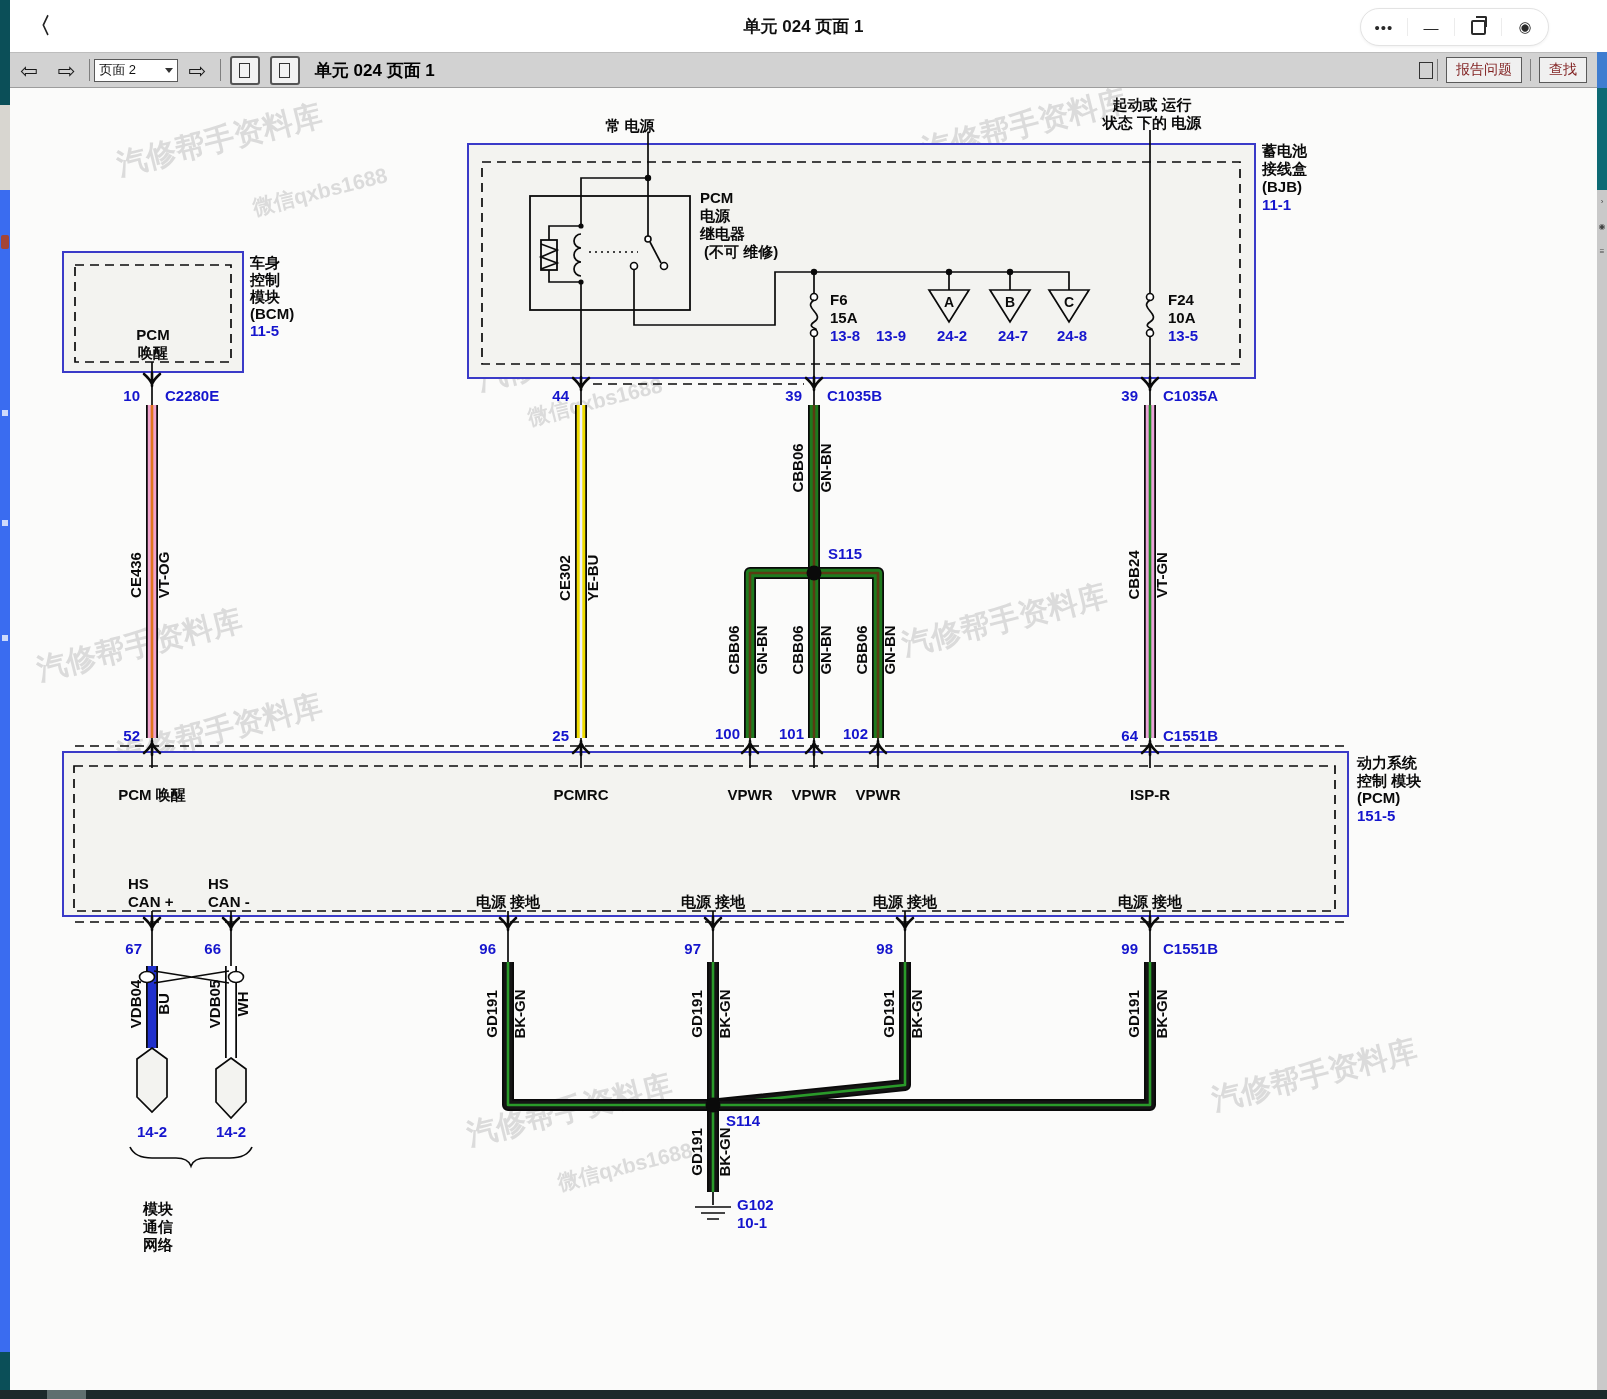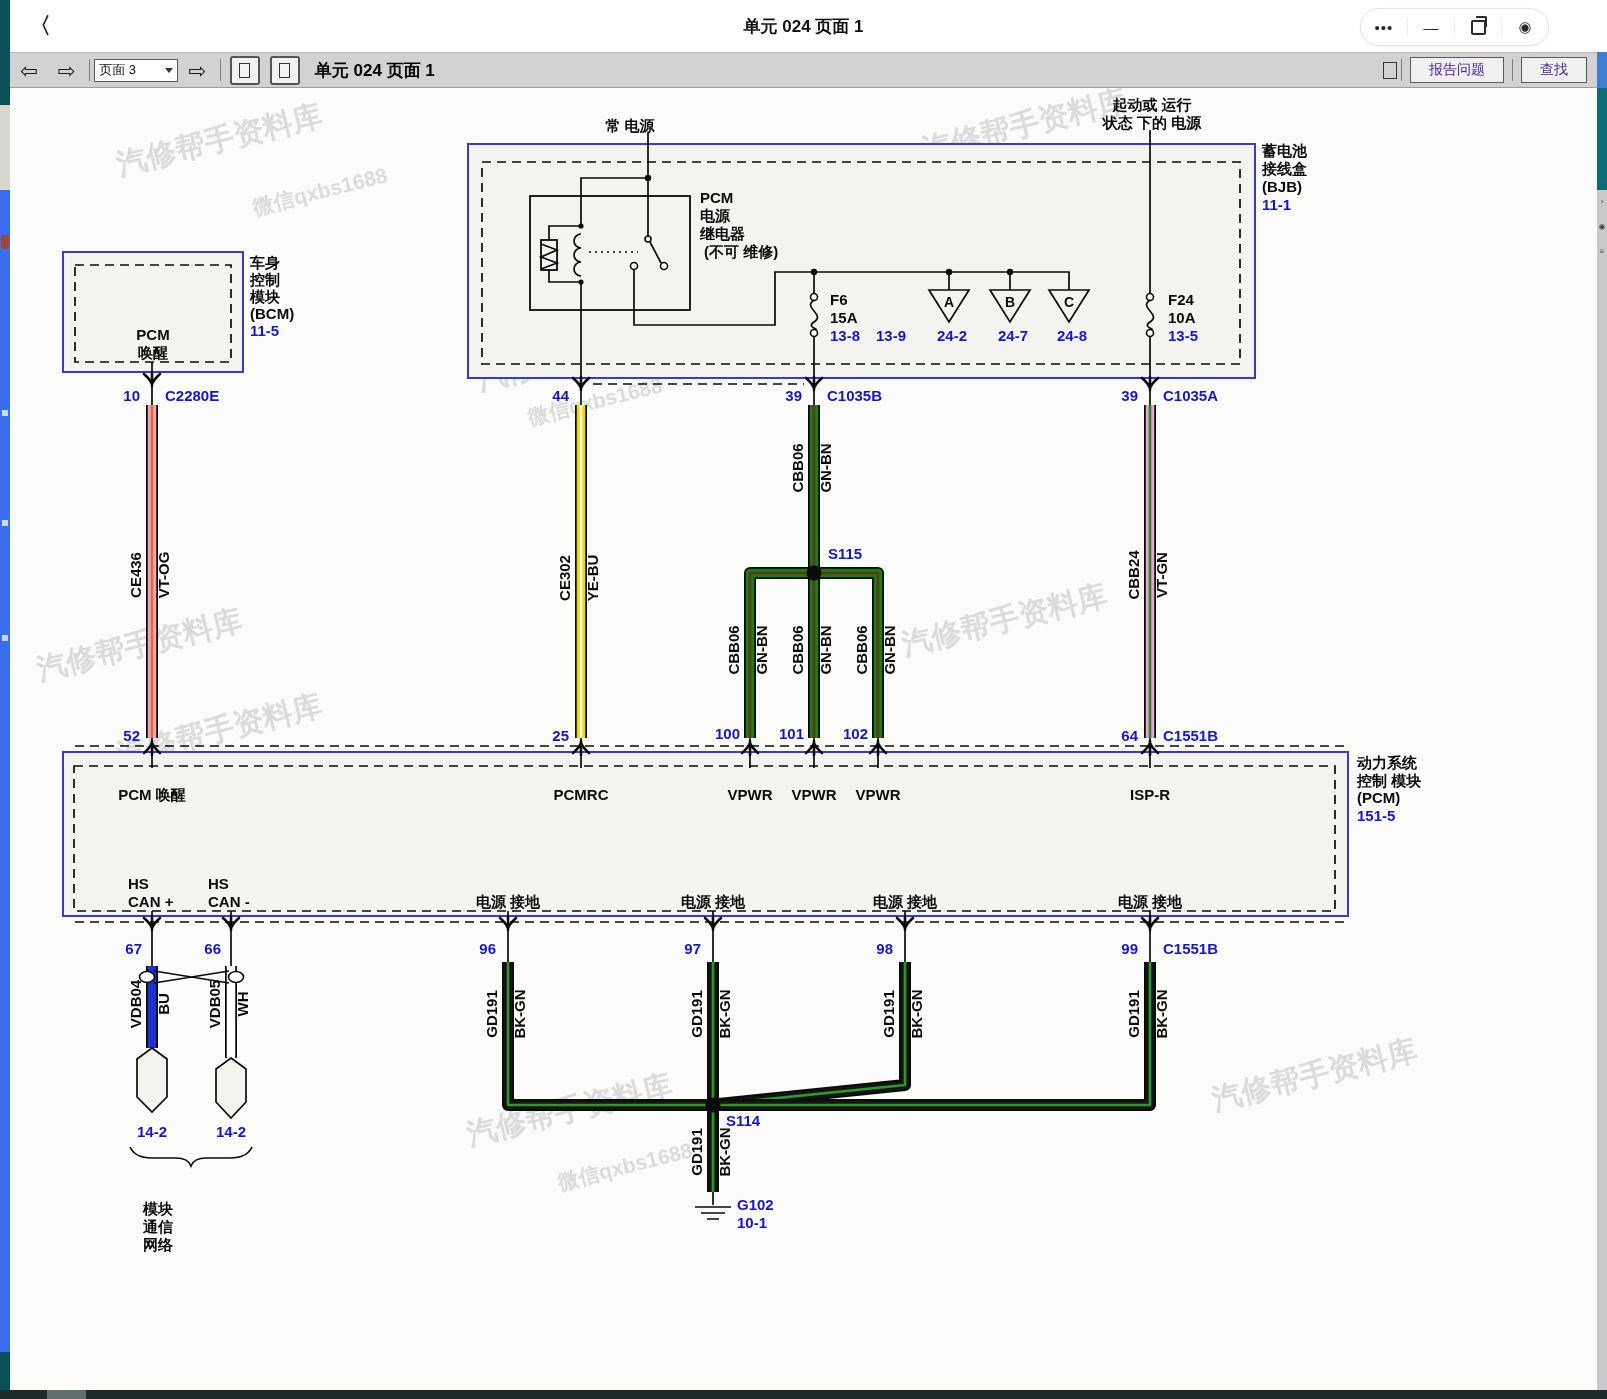--- a/index.html
+++ b/index.html
@@ -28,22 +28,22 @@
   .tb-arrow{font-size:21px;color:#1a1a1a;padding:0 10px;cursor:pointer;line-height:1;}
   .tb-sep{width:1px;height:22px;background:#7f7f7f;margin:0 4px;}
   .page-select{width:74px;height:21px;background:#fff;border:1px solid #5a5a5a;display:flex;align-items:center;
     justify-content:space-between;padding:0 4px;font-size:13px;color:#111;cursor:pointer;}
   .caret{width:0;height:0;border-left:4px solid transparent;border-right:4px solid transparent;border-top:5px solid #333;}
   .sq-btn{width:26px;height:25px;background:#f2f2f2;border:2px solid #555;border-radius:3px;margin:0 5px;
     display:flex;align-items:center;justify-content:center;cursor:pointer;}
   .tofu{width:9px;height:13px;border:1.5px solid #333;}
   .doc-title{font-size:17px;font-weight:bold;color:#000;margin-left:10px;}
   .tb-right{margin-left:auto;display:flex;align-items:center;margin-right:16px;}
-  .tb-btn{height:24px;background:#f0f0f0;border:1.5px solid #5a5a5a;font-size:14px;color:#4c1d95;
-    display:flex;align-items:center;padding:0 18px;margin:0 4px;cursor:pointer;}
+  .tb-btn{height:24px;background:#f0f0f0;border:1.5px solid #5a5a5a;font-size:14px;color:#7f1d1d;
+    display:flex;align-items:center;padding:0 9px;margin:0 4px;cursor:pointer;}
   
   .left-strip{position:absolute;left:0;top:0;width:10px;height:1399px;z-index:6;background:#3a6cf0;}
   .ls-teal-top{position:absolute;left:0;top:0;width:10px;height:105px;background:#0b4f58;}
   .ls-photo{position:absolute;left:0;top:105px;width:10px;height:85px;background:#d8d6d0;}
   .ls-blob{position:absolute;left:1px;top:130px;width:8px;height:14px;background:#a34436;border-radius:2px;}
   .ls-hint{position:absolute;left:2px;width:6px;height:6px;background:rgba(255,255,255,.75);}
   .ls-teal-bot{position:absolute;left:0;top:1352px;width:10px;height:47px;background:#0b4f58;}
   .right-strip{position:absolute;left:1597px;top:52px;width:10px;height:1347px;z-index:6;background:#c9c9c9;}
   .rs-blue{position:absolute;left:0;top:0;width:10px;height:36px;background:#3f7dd0;}
   .rs-teal{position:absolute;left:0;top:36px;width:10px;height:102px;background:#0e6a74;}
@@ -411,21 +411,21 @@
     </div>
   <div class="sep"></div>
   <div class="cell target">◉</div>
 </div>
 
 <div class="toolbar">
   <span class="tb-arrow">⇦</span>
   <span class="tb-arrow">⇨</span>
   <span class="tb-sep"></span>
   <div class="page-select">
-    <span>页面 3</span>
+    <span>页面 2</span>
     <span class="caret"></span>
   </div>
   <span class="tb-arrow">⇨</span>
   <span class="tb-sep"></span>
   <div class="sq-btn">
       <span class="tofu"></span>
     </div>
   <div class="sq-btn">
       <span class="tofu"></span>
     </div>

